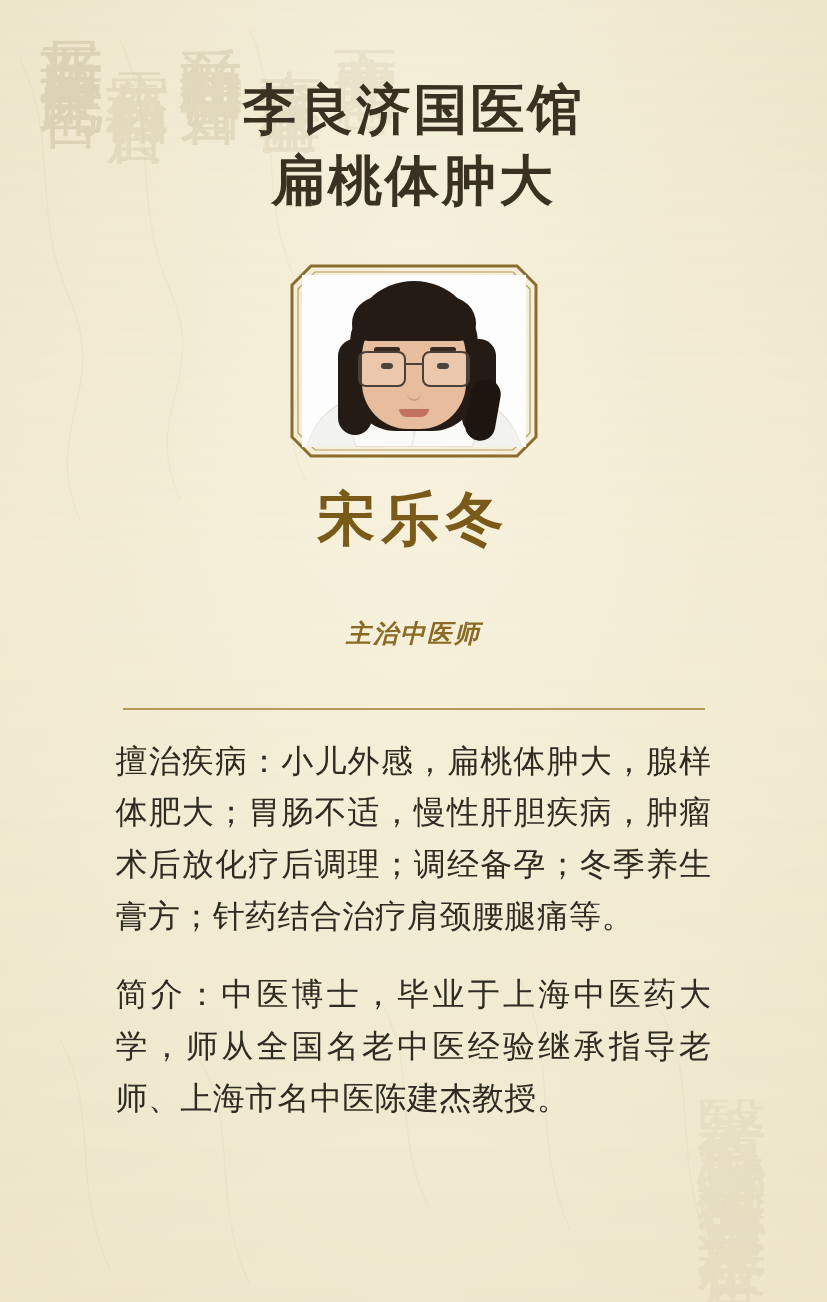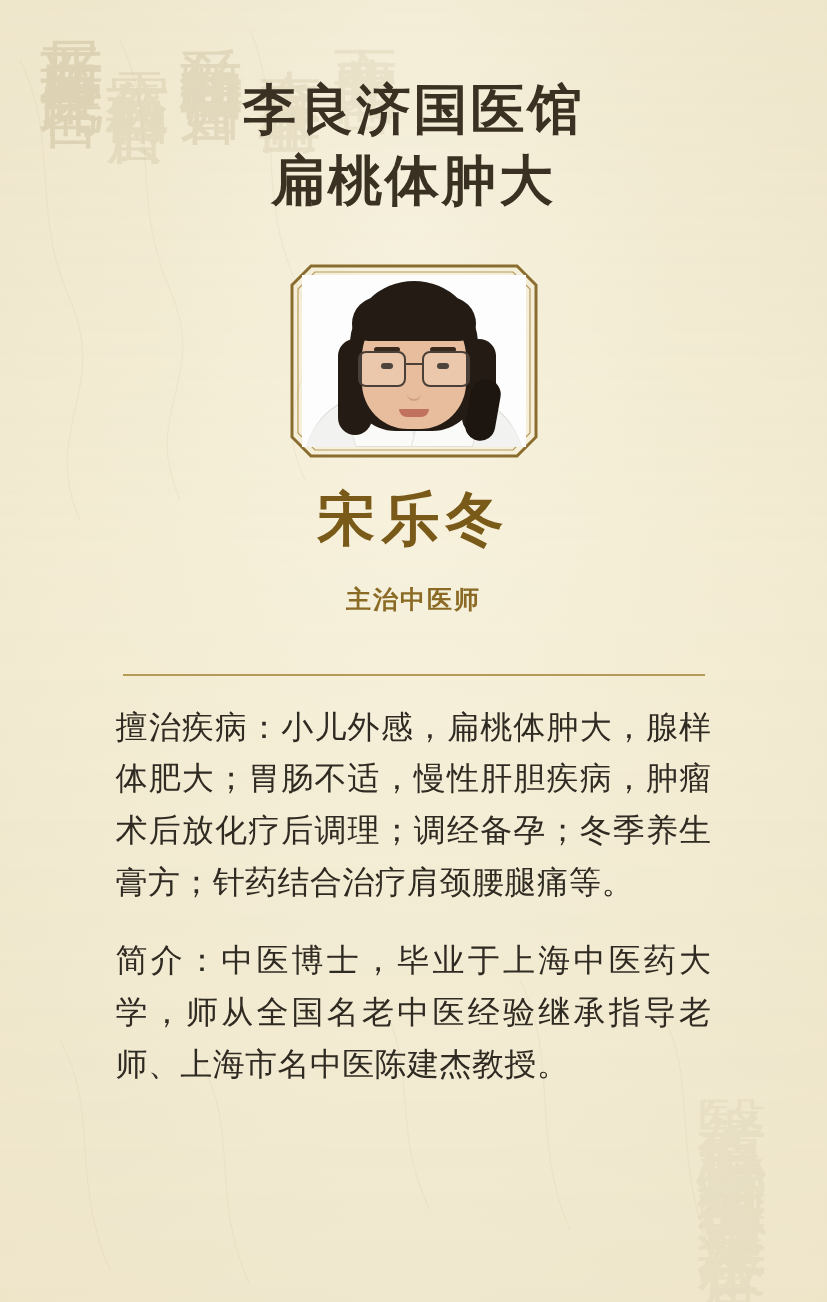--- a/index.html
+++ b/index.html
@@ -268,27 +268,28 @@
     margin-top: 22px;
     text-align: center;
     font-family: "DejaVu Serif", serif;
     font-weight: bold;
     font-size: 58px;
     letter-spacing: 6px;
     color: #7a5a18;
   }
 
   .doctor-title {
-    margin-top: 24px;
+    margin-top: 58px;
     text-align: center;
     font-family: "Liberation Sans", sans-serif;
     font-weight: bold;
     font-size: 25px;
     letter-spacing: 2px;
     color: #8a6a24;
+    font-style: italic;
   }
 
   .divider {
     margin: 58px auto 0 auto;
     width: 582px;
     height: 2px;
     background: #b59a58;
   }
 
   .body-text {

